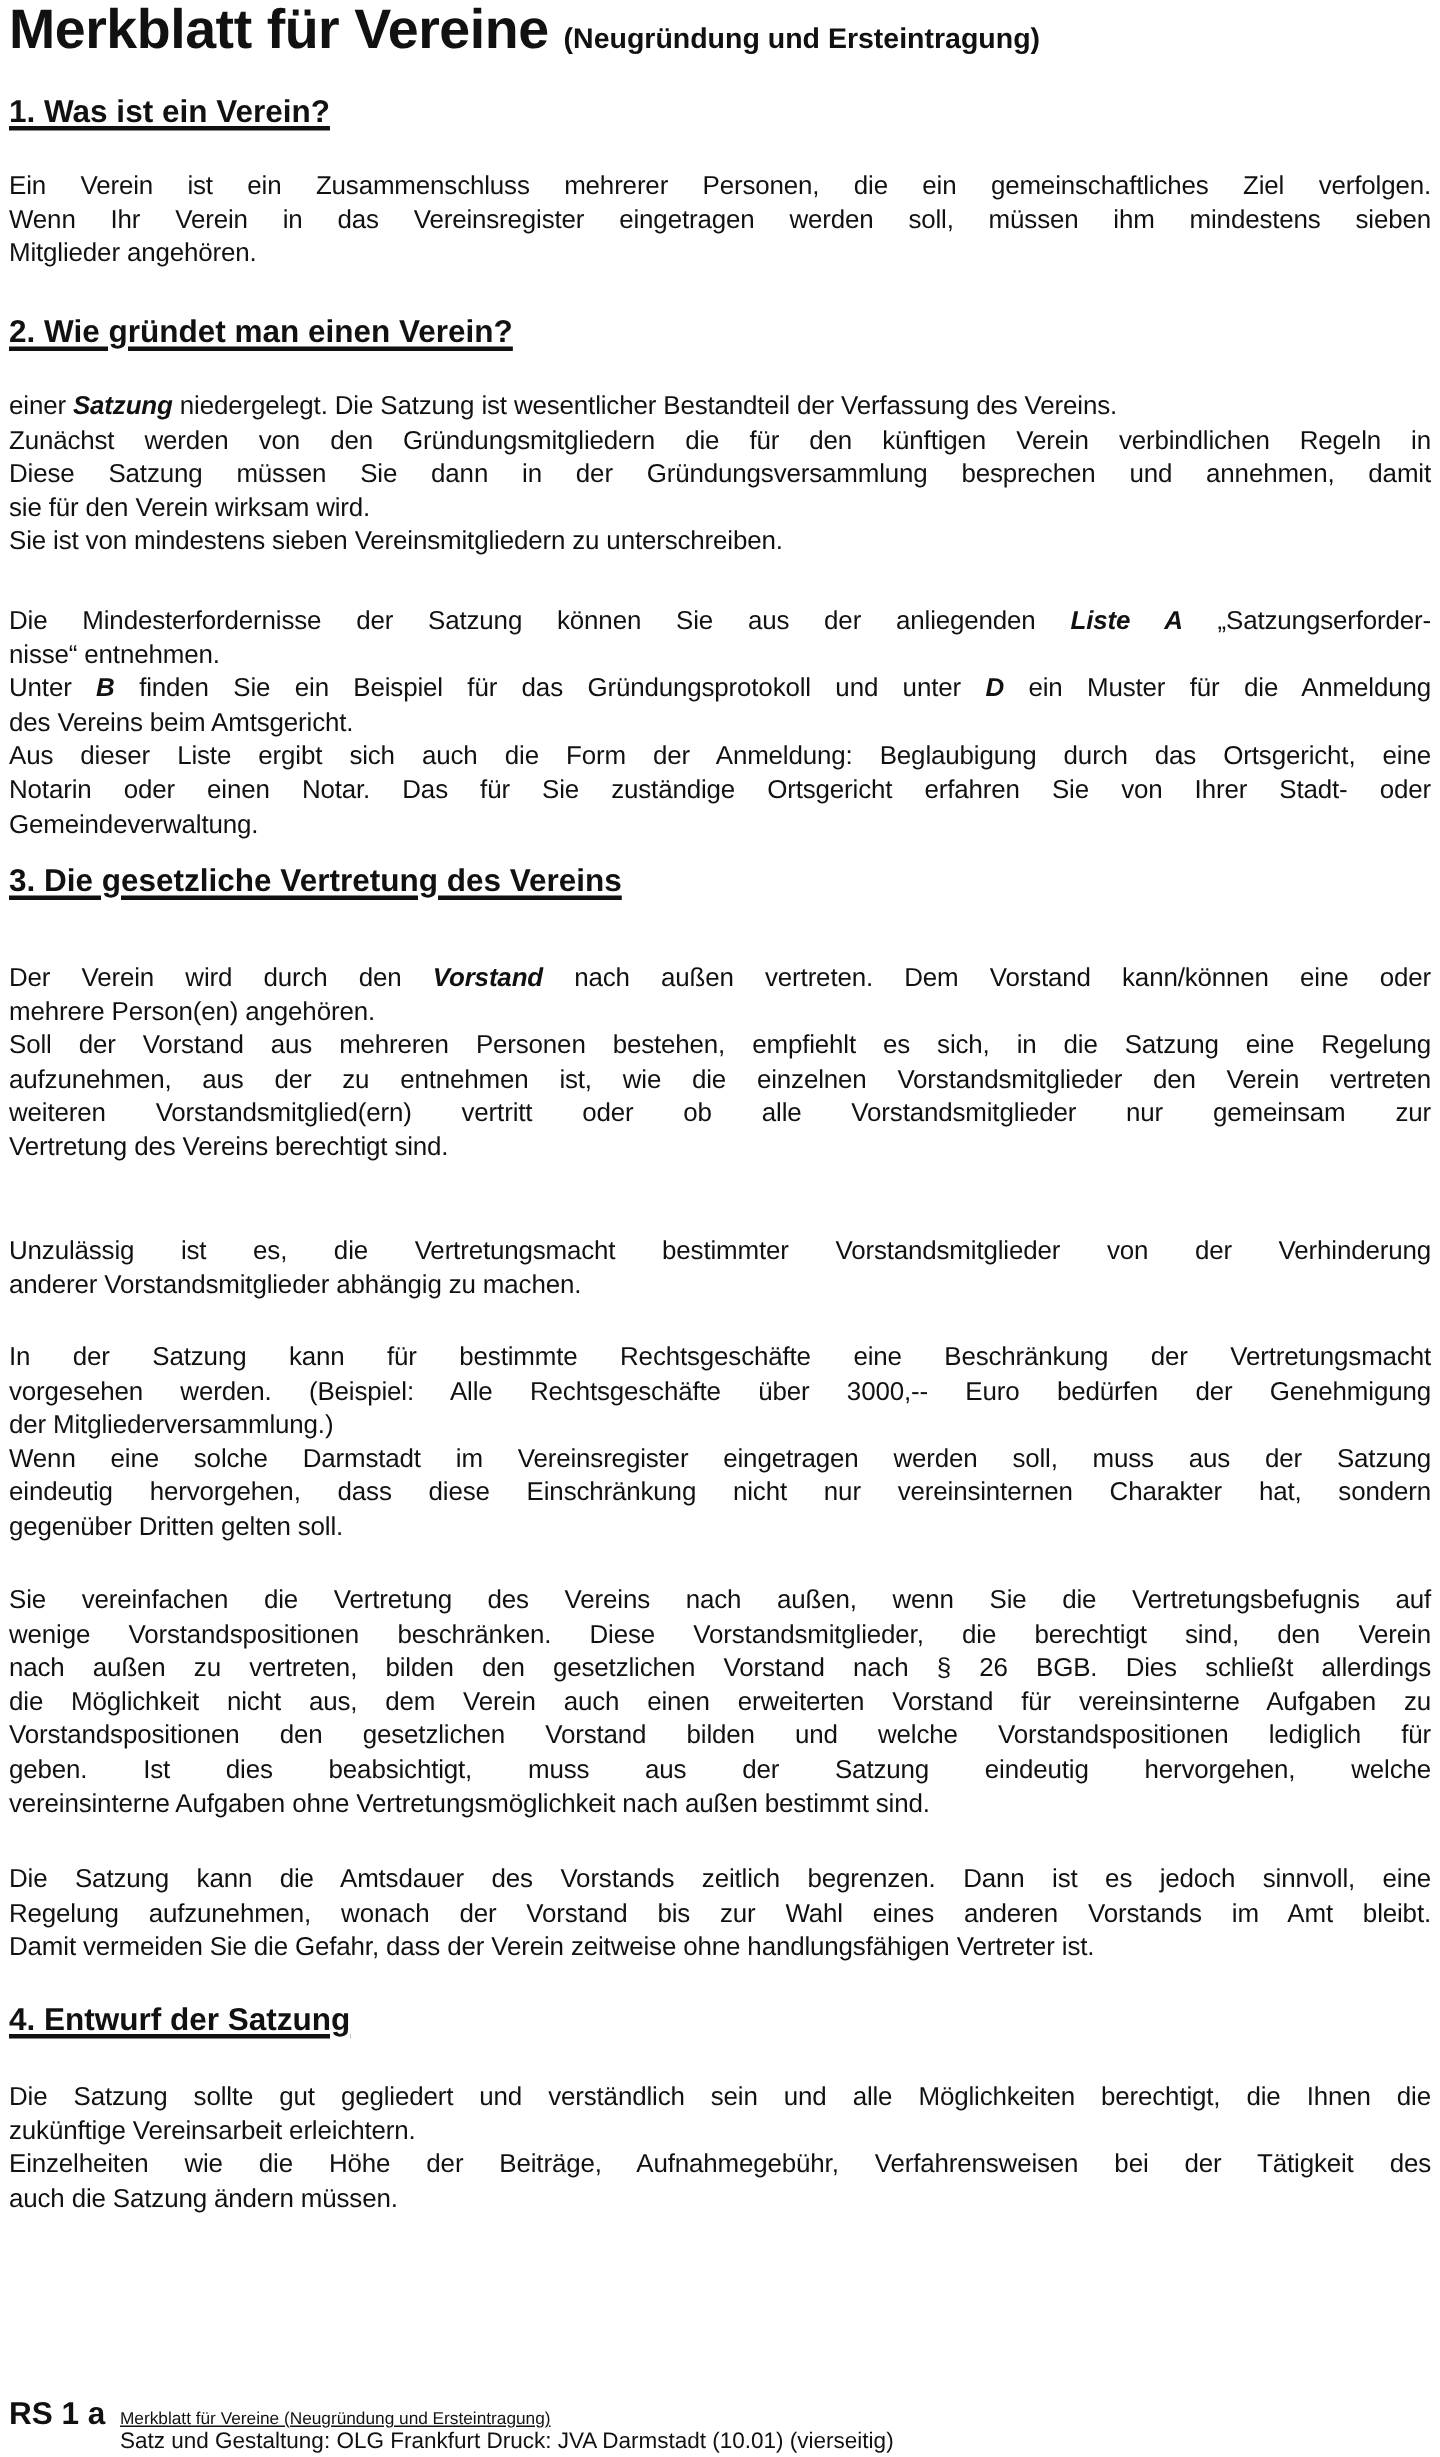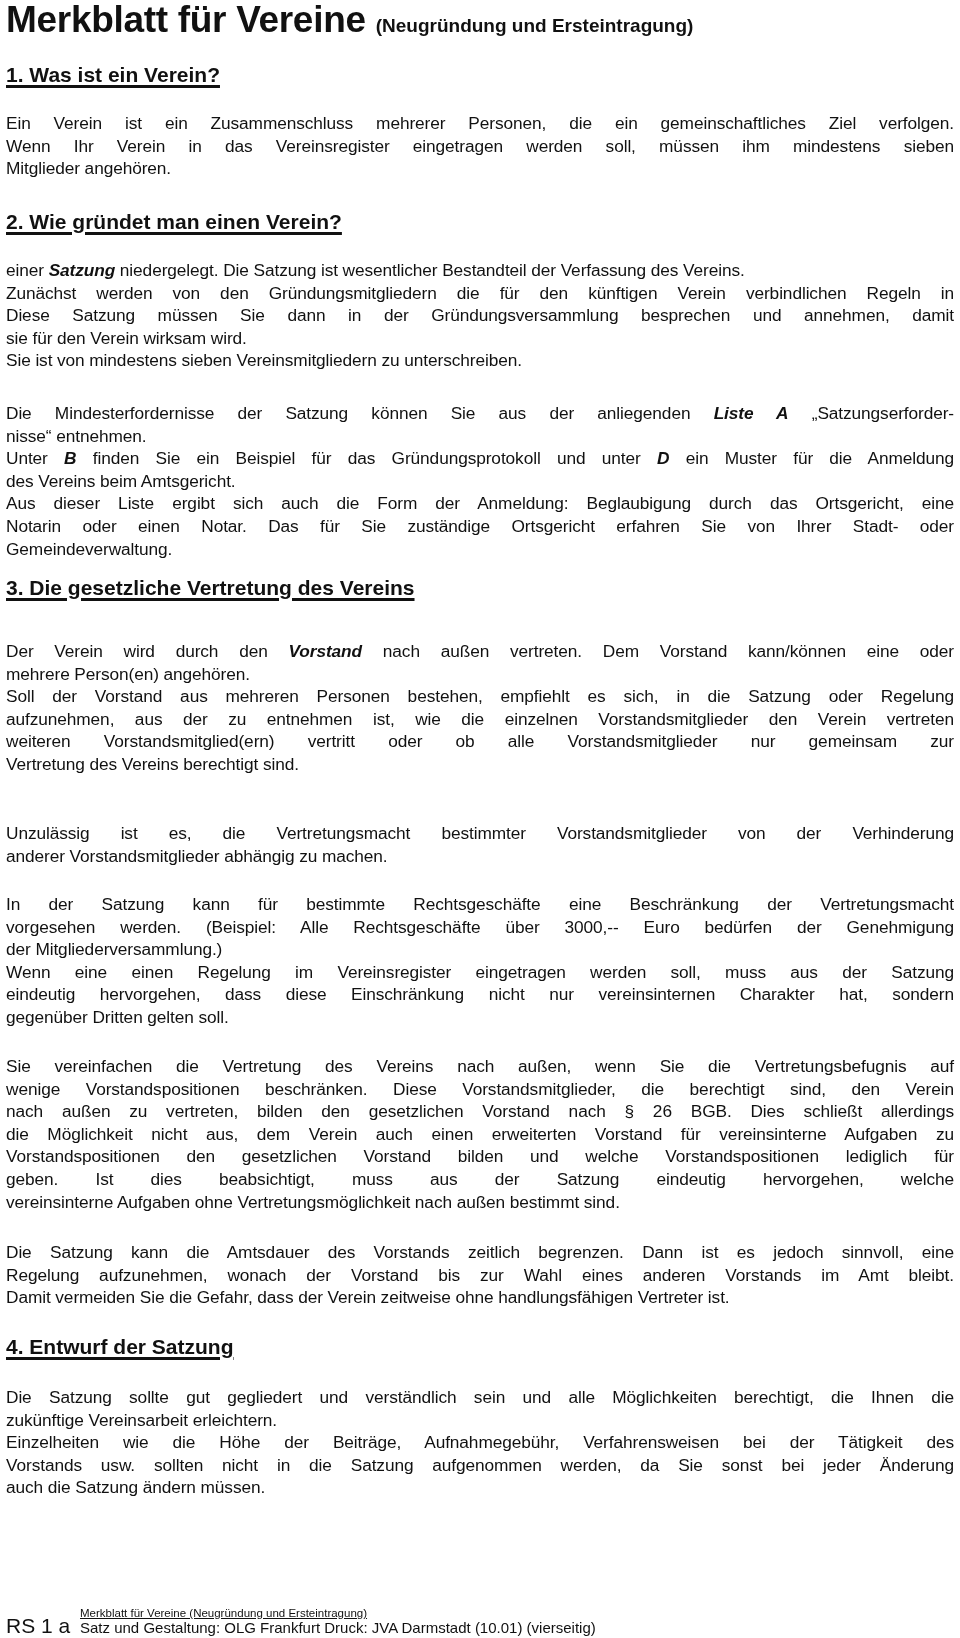--- a/index.html
+++ b/index.html
@@ -19,21 +19,21 @@
   }
   .h2.ul { text-decoration: underline; text-decoration-thickness: 3px; text-underline-offset: 3px; }
   .p {
     position: absolute; left: 0; width: 948px; font-size: 17.3px; line-height: 22.6px;
     text-align: justify; letter-spacing: -0.1px;
   }
   .p .line { display: block; text-align: justify; text-align-last: justify; white-space: nowrap; }
   .p .line.last { text-align-last: left; }
   b i, i b, .bi { font-weight: bold; font-style: italic; }
   .footer-code {
-    position: absolute; left: 0; top: 1598px; font-weight: normal; font-size: 21px; line-height: 24px; margin-top: 16px;
+    position: absolute; left: 0; top: 1598px; font-weight: bold; font-size: 21px; line-height: 24px;
   }
   .footer-l1 {
     position: absolute; left: 74px; top: 1606px; font-size: 11.5px; line-height: 14px;
     text-decoration: underline; white-space: nowrap;
   }
   .footer-l2 {
     position: absolute; left: 74px; top: 1621px; font-size: 15px; line-height: 14px; white-space: nowrap;
   }
 </style>
 </head>
@@ -69,36 +69,36 @@
     <span class="line last">des Vereins beim Amtsgericht.</span>
     <span class="line">Aus dieser Liste ergibt sich auch die Form der Anmeldung: Beglaubigung durch das Ortsgericht, eine</span>
     <span class="line">Notarin oder einen Notar. Das für Sie zuständige Ortsgericht erfahren Sie von Ihrer Stadt- oder</span>
     <span class="line last">Gemeindeverwaltung.</span>
   </div>
 
   <div class="h2 ul" style="top:575px;">3. Die gesetzliche Vertretung des Vereins</div>
   <div class="p" style="top:640px;">
     <span class="line"><span>Der Verein wird durch den</span> <span class="bi">Vorstand</span> <span>nach außen vertreten. Dem Vorstand kann/können eine oder</span></span>
     <span class="line last">mehrere Person(en) angehören.</span>
-    <span class="line">Soll der Vorstand aus mehreren Personen bestehen, empfiehlt es sich, in die Satzung oder Regelung</span>
+    <span class="line">Soll der Vorstand aus mehreren Personen bestehen, empfiehlt es sich, in die Satzung eine Regelung</span>
     <span class="line">aufzunehmen, aus der zu entnehmen ist, wie die einzelnen Vorstandsmitglieder den Verein vertreten</span>
     <span class="line">weiteren Vorstandsmitglied(ern) vertritt oder ob alle Vorstandsmitglieder nur gemeinsam zur</span>
     <span class="line last">Vertretung des Vereins berechtigt sind.</span>
   </div>
 
   <div class="p" style="top:822px;">
     <span class="line">Unzulässig ist es, die Vertretungsmacht bestimmter Vorstandsmitglieder von der Verhinderung</span>
     <span class="line last">anderer Vorstandsmitglieder abhängig zu machen.</span>
   </div>
 
   <div class="p" style="top:893px;">
     <span class="line">In der Satzung kann für bestimmte Rechtsgeschäfte eine Beschränkung der Vertretungsmacht</span>
     <span class="line">vorgesehen werden. (Beispiel: Alle Rechtsgeschäfte über 3000,-- Euro bedürfen der Genehmigung</span>
     <span class="line last">der Mitgliederversammlung.)</span>
-    <span class="line">Wenn eine einen Regelung im Vereinsregister eingetragen werden soll, muss aus der Satzung</span>
+    <span class="line">Wenn eine solche Darmstadt im Vereinsregister eingetragen werden soll, muss aus der Satzung</span>
     <span class="line">eindeutig hervorgehen, dass diese Einschränkung nicht nur vereinsinternen Charakter hat, sondern</span>
     <span class="line last">gegenüber Dritten gelten soll.</span>
   </div>
 
   <div class="p" style="top:1055px;">
     <span class="line">Sie vereinfachen die Vertretung des Vereins nach außen, wenn Sie die Vertretungsbefugnis auf</span>
     <span class="line">wenige Vorstandspositionen beschränken. Diese Vorstandsmitglieder, die berechtigt sind, den Verein</span>
     <span class="line">nach außen zu vertreten, bilden den gesetzlichen Vorstand nach § 26 BGB. Dies schließt allerdings</span>
     <span class="line">die Möglichkeit nicht aus, dem Verein auch einen erweiterten Vorstand für vereinsinterne Aufgaben zu</span>
     <span class="line">Vorstandspositionen den gesetzlichen Vorstand bilden und welche Vorstandspositionen lediglich für</span>
@@ -110,21 +110,20 @@
     <span class="line">Die Satzung kann die Amtsdauer des Vorstands zeitlich begrenzen. Dann ist es jedoch sinnvoll, eine</span>
     <span class="line">Regelung aufzunehmen, wonach der Vorstand bis zur Wahl eines anderen Vorstands im Amt bleibt.</span>
     <span class="line last">Damit vermeiden Sie die Gefahr, dass der Verein zeitweise ohne handlungsfähigen Vertreter ist.</span>
   </div>
 
   <div class="h2 ul" style="top:1334px;">4. Entwurf der Satzung</div>
   <div class="p" style="top:1386px;">
     <span class="line">Die Satzung sollte gut gegliedert und verständlich sein und alle Möglichkeiten berechtigt, die Ihnen die</span>
     <span class="line last">zukünftige Vereinsarbeit erleichtern.</span>
     <span class="line">Einzelheiten wie die  Höhe der Beiträge, Aufnahmegebühr, Verfahrensweisen bei der Tätigkeit des</span>
-    <span class="line">Vorstands usw. sollten nicht in die Satzung aufgenommen werden, da Sie sonst bei jeder Änderung</span>
     <span class="line last">auch die Satzung ändern müssen.</span>
   </div>
 
   <div class="footer-code">RS 1 a</div>
   <div class="footer-l1">Merkblatt für Vereine (Neugründung und Ersteintragung)</div>
   <div class="footer-l2">Satz und Gestaltung: OLG Frankfurt   Druck: JVA Darmstadt (10.01) (vierseitig)</div>
 
 </div>
 
 </body></html>

